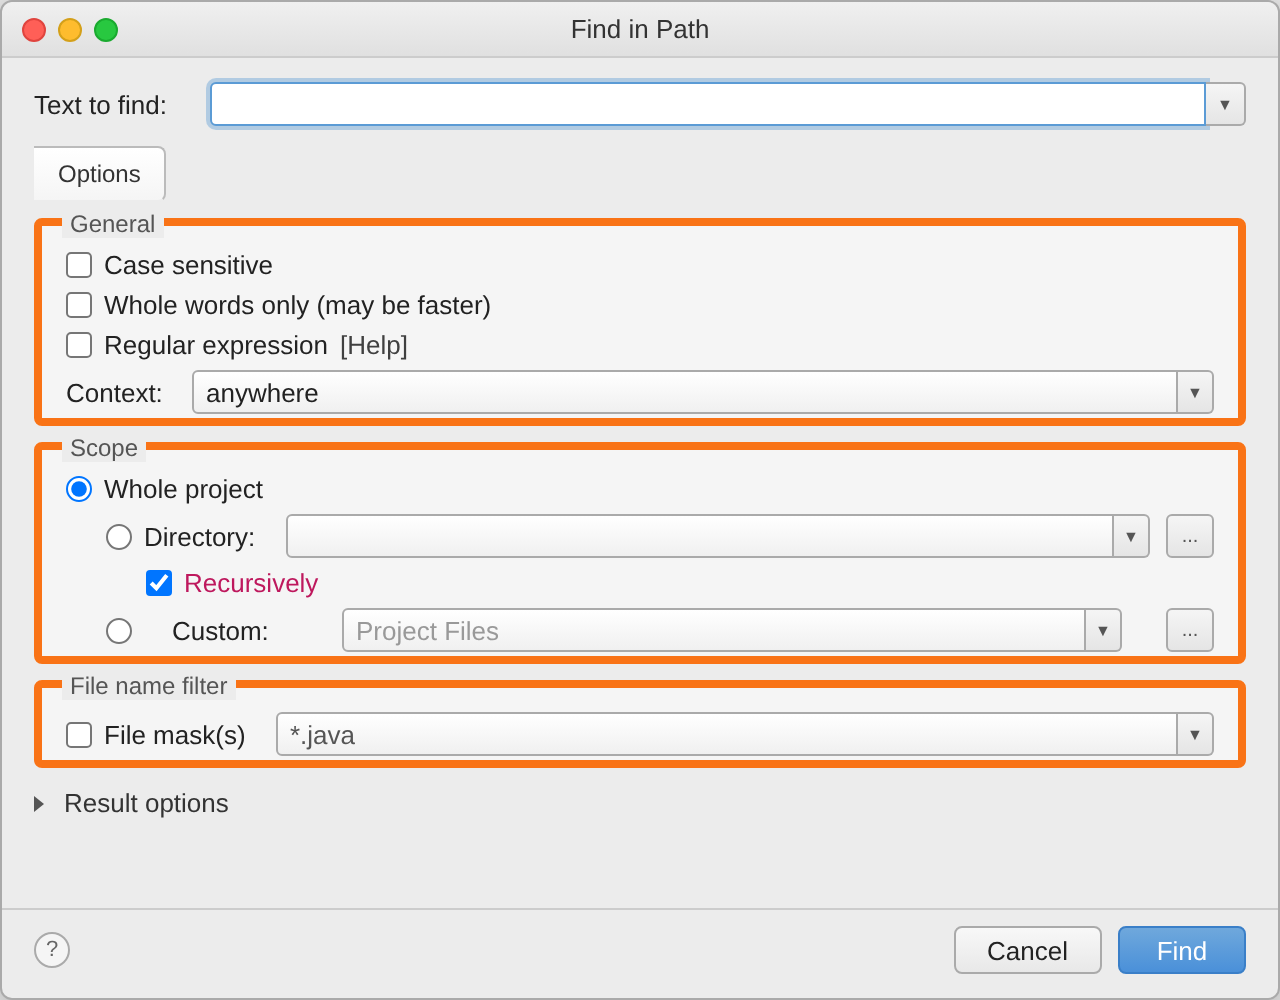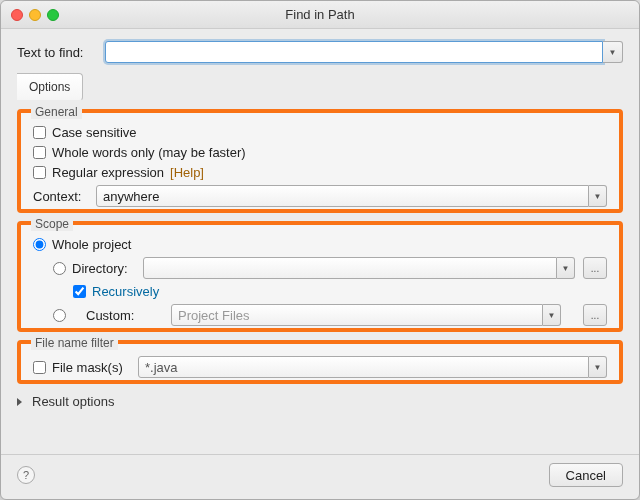--- a/index.html
+++ b/index.html
@@ -160,21 +160,21 @@
     .checkbox-row input[type="checkbox"] {
       width: 13px;
       height: 13px;
       cursor: pointer;
     }
     .checkbox-label {
       font-size: 13px;
       color: #222;
     }
     .help-link {
-      color: #a16207;
+      color: #404040;
       cursor: pointer;
       font-size: 13px;
     }
     .context-row {
       display: flex;
       align-items: center;
       gap: 8px;
     }
     .context-label {
       font-size: 13px;
@@ -257,21 +257,21 @@
       display: flex;
       align-items: center;
       gap: 6px;
     }
     .recursively-row input[type="checkbox"] {
       width: 13px;
       height: 13px;
     }
     .recursively-label {
       font-size: 13px;
-      color: #0369a1;
+      color: #be185d;
     }
     .custom-row {
       display: flex;
       align-items: center;
       gap: 20px;
       padding-left: 20px;
     }
     .custom-label {
       font-size: 13px;
       color: #222;
@@ -459,15 +459,16 @@
     <div class="result-options-row">
       <div class="triangle"></div>
       <span class="result-label">Result options</span>
     </div>
   </div>
 
   <div class="footer">
     <div class="help-icon">?</div>
     <div class="footer-btns">
       <button class="btn">Cancel</button>
+      <button class="btn btn-primary">Find</button>
     </div>
   </div>
 </div>
 
 </body></html>

